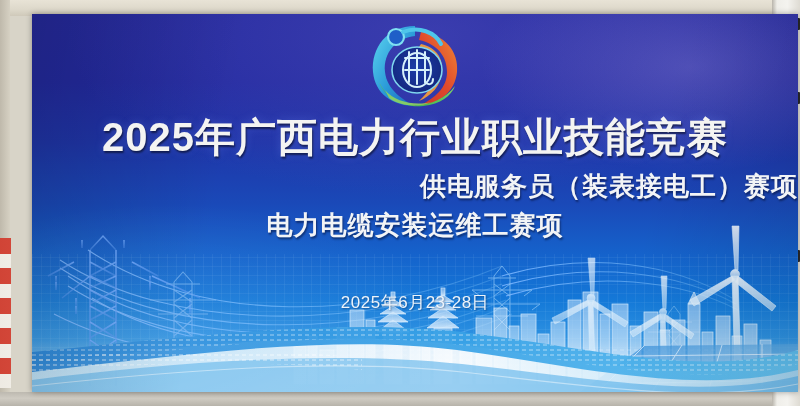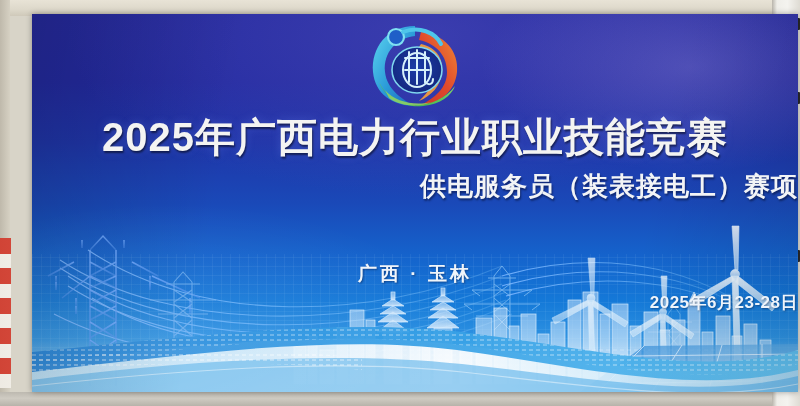--- a/index.html
+++ b/index.html
@@ -146,26 +146,25 @@
     font-weight: 700;
     letter-spacing: 3px;
     color: #f0f5fa;
     text-shadow: 1px 1px 2px rgba(0,0,30,.40);
     white-space: nowrap;
   }
   .dates {
     position: absolute;
     left: 0; top: 277px; width: 100%;
     font-size: 17px;
-    font-weight: 700;
+    font-weight: 400;
     letter-spacing: .5px;
     color: #eef4fa;
     text-shadow: 1px 1px 2px rgba(0,0,30,.35);
     white-space: nowrap;
-    text-align: right;
   }
 </style>
 </head>
 <body>
 
 <div id="stage">
 
   <div class="wall-top"></div>
   <div class="wall-left"></div>
   <div class="floor"></div>
@@ -463,20 +462,20 @@
             <path d="M62 64 C 66 68, 70 66, 70 61"></path>
             <ellipse cx="54" cy="52" rx="14" ry="17"></ellipse>
           </g>
         </svg>
       </div>
 
       <div class="title-main">2025年广西电力行业职业技能竞赛</div>
 
       <div class="title-sub1">供电服务员（装表接电工）赛项</div>
 
-
-      <div class="place">广西 · 玉林</div>
+      <div class="title-sub2">电力电缆安装运维工赛项</div>
+
 
       <div class="dates">2025年6月23-28日</div>
     </div>
 
   </div>
 </div>
 
 </body></html>

